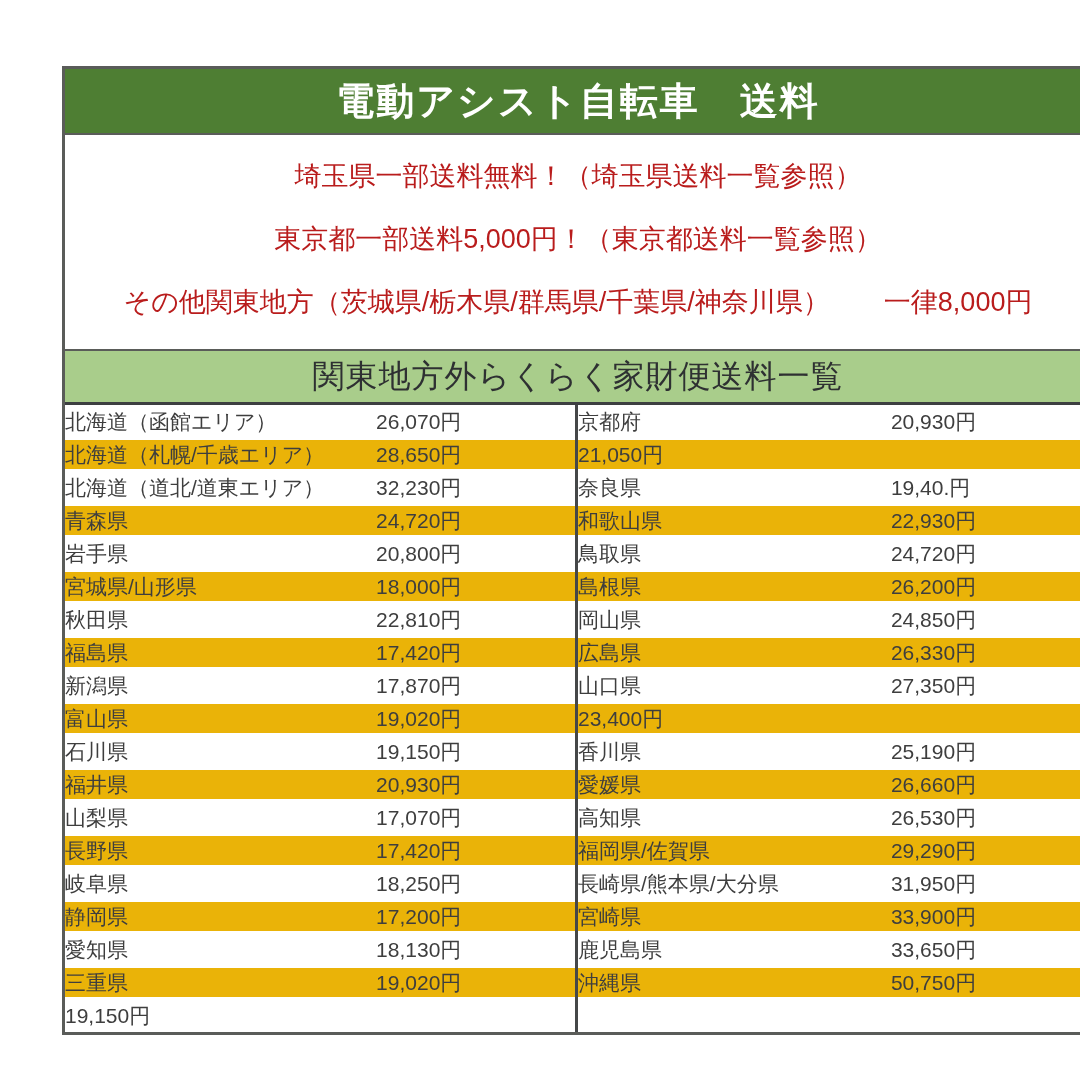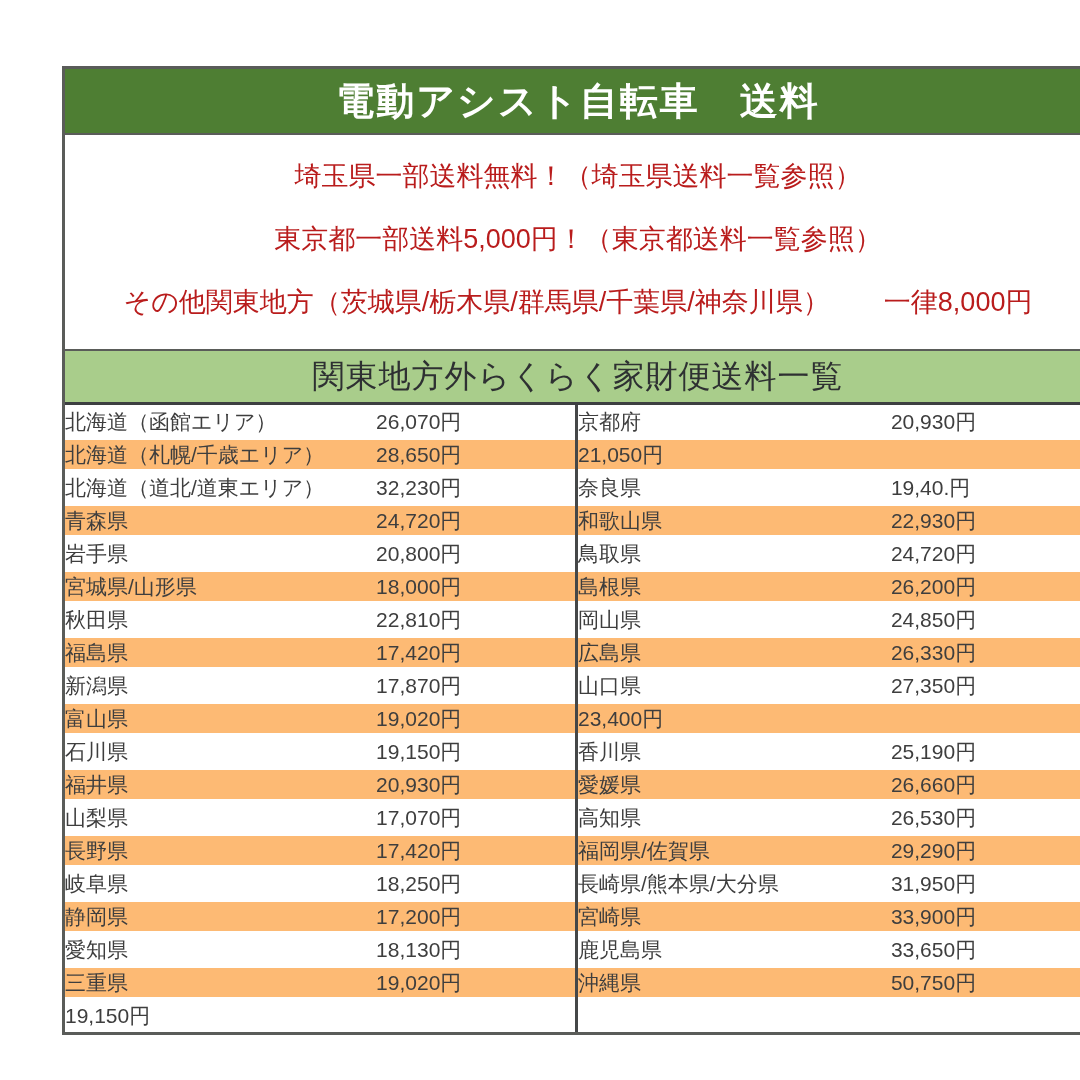--- a/index.html
+++ b/index.html
@@ -75,21 +75,21 @@
   .col.left { border-right: 3px solid #454748; }
   .row {
     height: 33px;
     display: flex;
     align-items: center;
     box-sizing: border-box;
     font-size: 21px;
     color: #3e3e3e;
   }
   .row.alt {
-    background: #fdba74;
+    background: #eab308;
     border-top: 2px solid #ffffff;
     border-bottom: 2px solid #ffffff;
   }
   .cell { white-space: nowrap; overflow: hidden; }
   .cell.region {
     width: 61%;
     box-sizing: border-box;
   }
   .cell.price {
     width: 39%;

